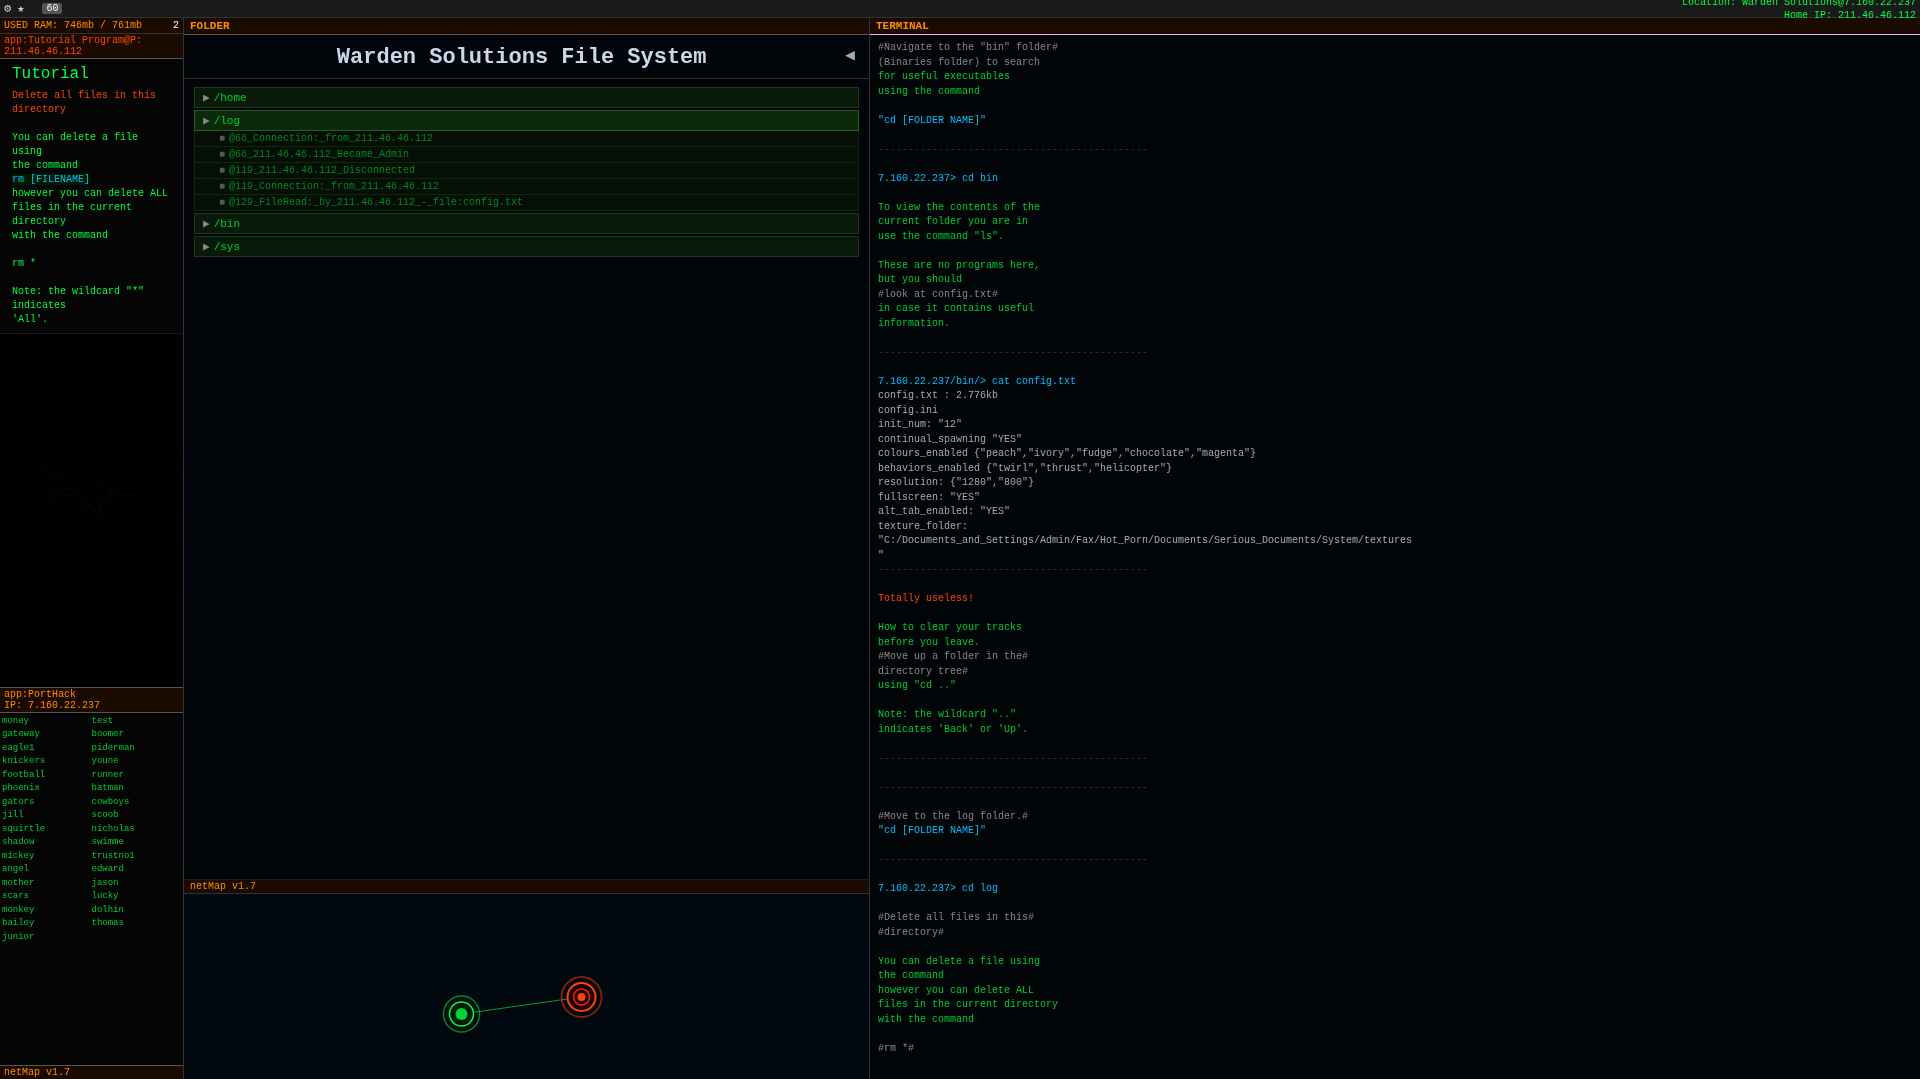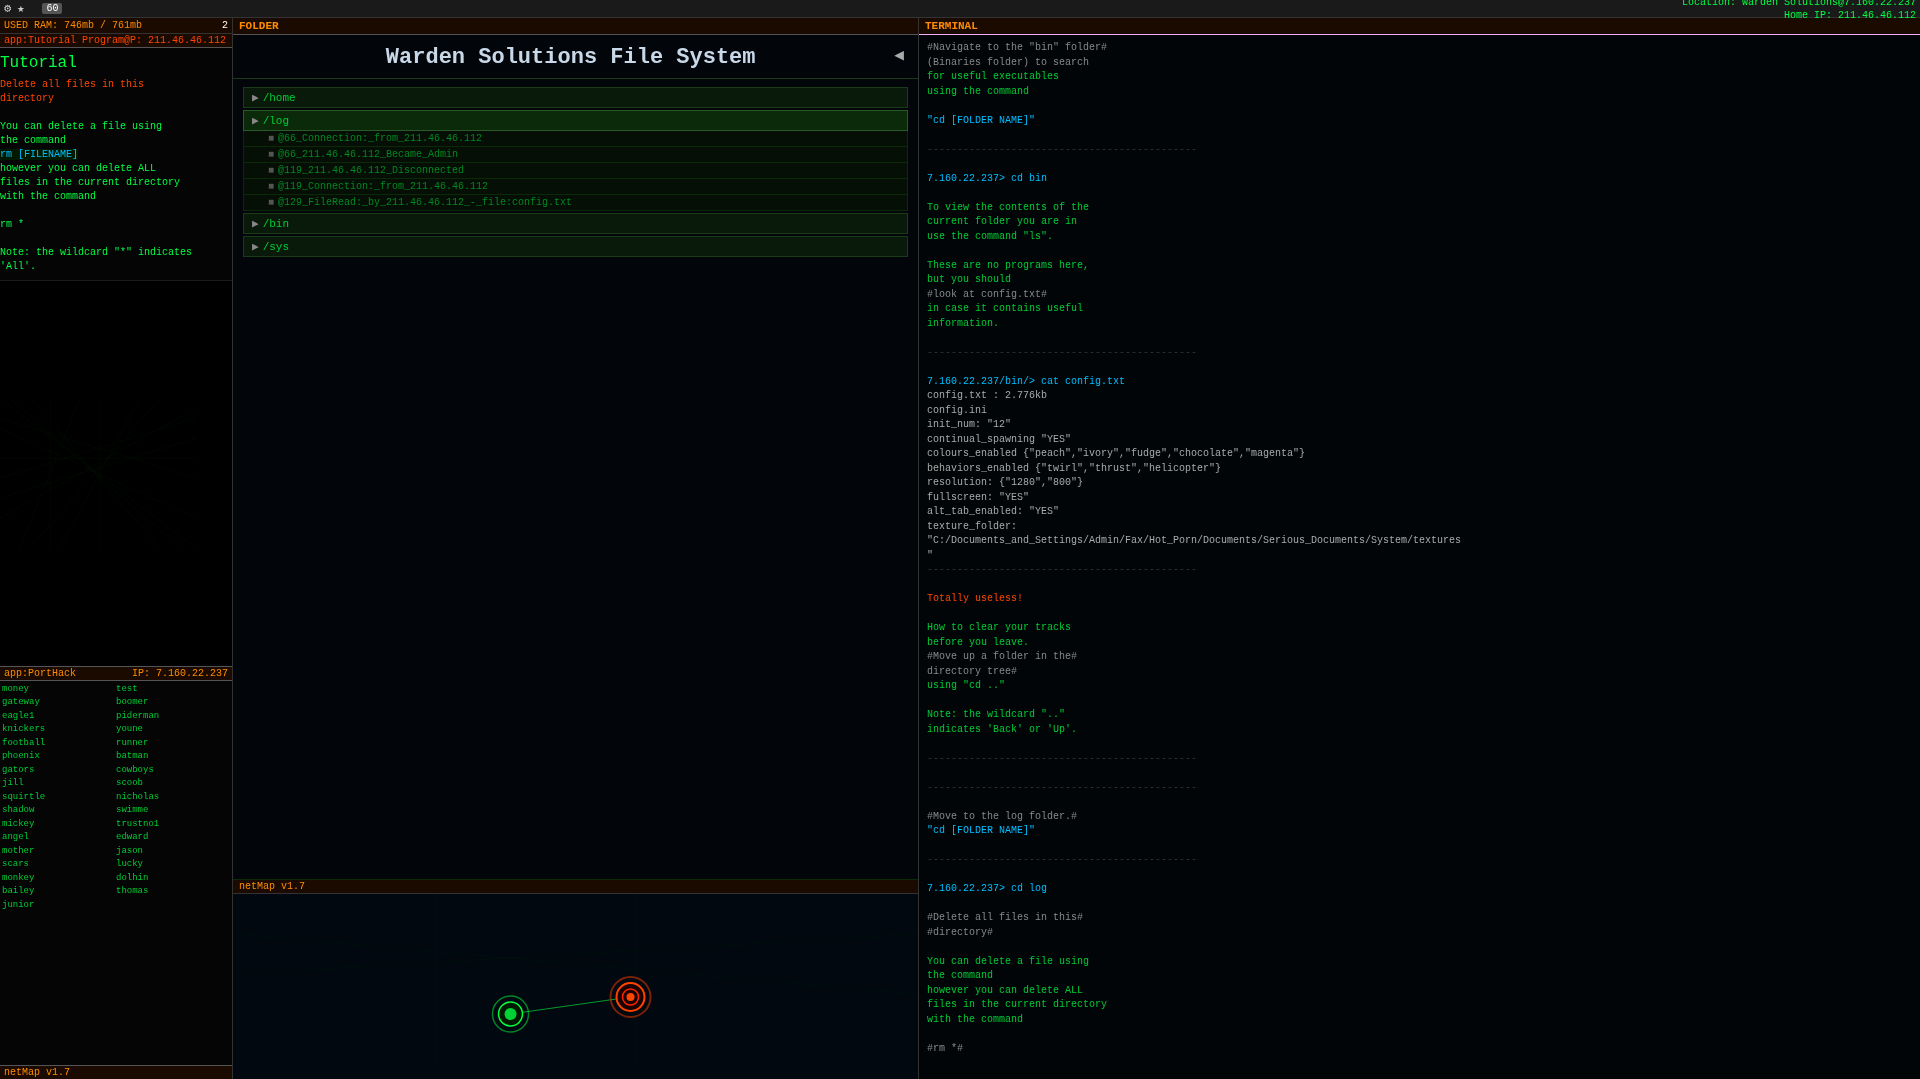--- a/index.html
+++ b/index.html
@@ -53,21 +53,21 @@
 
     
     #main {
       display: flex;
       flex: 1;
       overflow: hidden;
     }
 
     
     #left-panel {
-      width: 233px;
+      width: 184px;
       display: flex;
       flex-direction: column;
       border-right: 1px solid #333;
       background: #050505;
     }
 
     #ram-bar {
       background: #1a0a00;
       padding: 2px 4px;
       border-bottom: 1px solid #333;
@@ -80,21 +80,21 @@
 
     #app-tutorial-bar {
       background: #1a0a00;
       padding: 1px 4px;
       border-bottom: 1px solid #555;
       color: #ff4500;
       font-size: 10px;
     }
 
     #tutorial-section {
-      padding: 6px 0;
+      padding: 6px 12px;
       flex: 0 0 auto;
     }
     #tutorial-title {
       color: #00ff41;
       font-size: 16px;
       margin-bottom: 6px;
     }
     .tutorial-highlight {
       color: #ff4500;
     }
@@ -120,20 +120,21 @@
     
     #app-porthack-bar {
       background: #1a0a00;
       padding: 1px 4px;
       border-top: 1px solid #555;
       border-bottom: 1px solid #555;
       display: flex;
       justify-content: space-between;
       color: #ff8c00;
       font-size: 10px;
+      flex-direction: column;
     }
 
     
     #password-list {
       flex: 1;
       overflow: hidden;
       position: relative;
     }
     #password-list-inner {
       display: flex;

